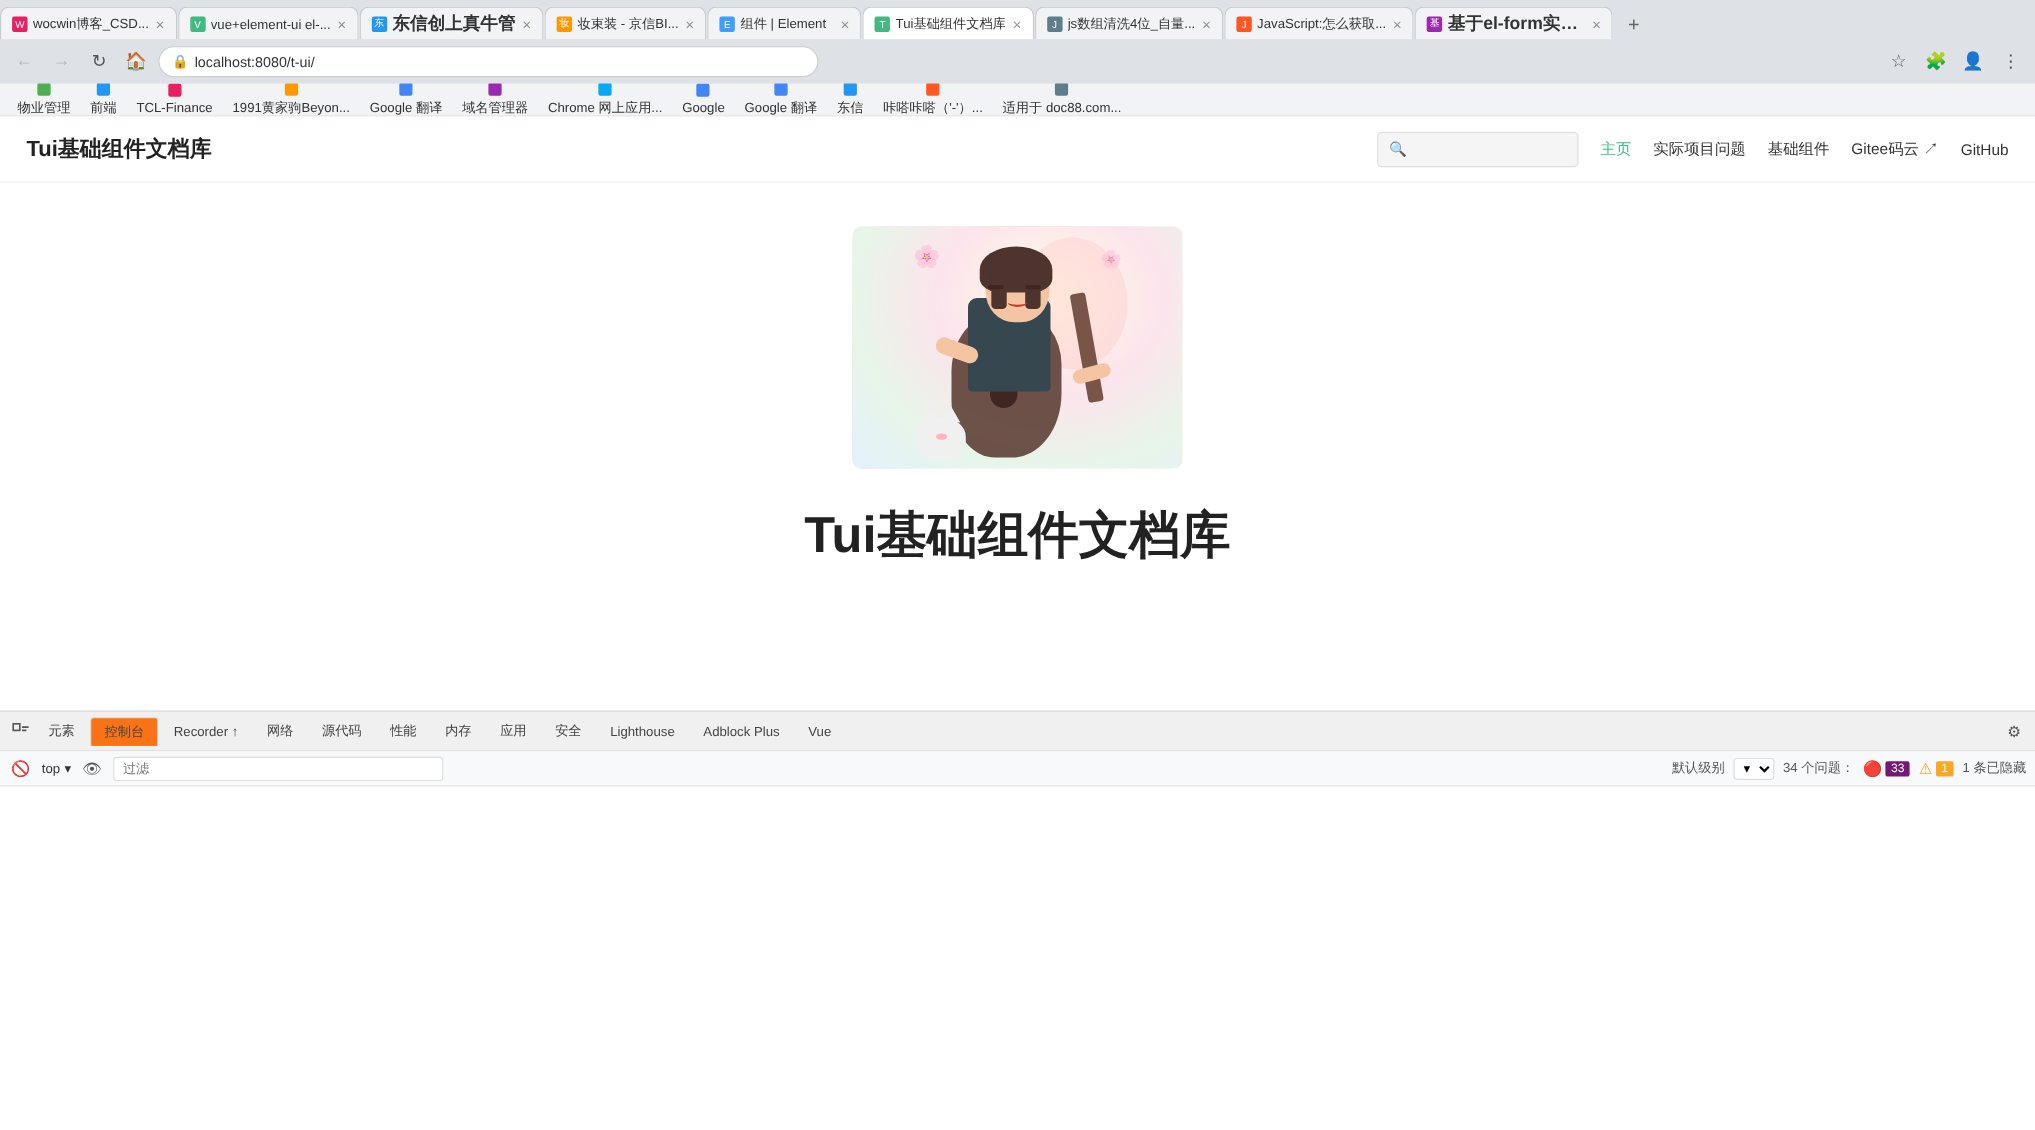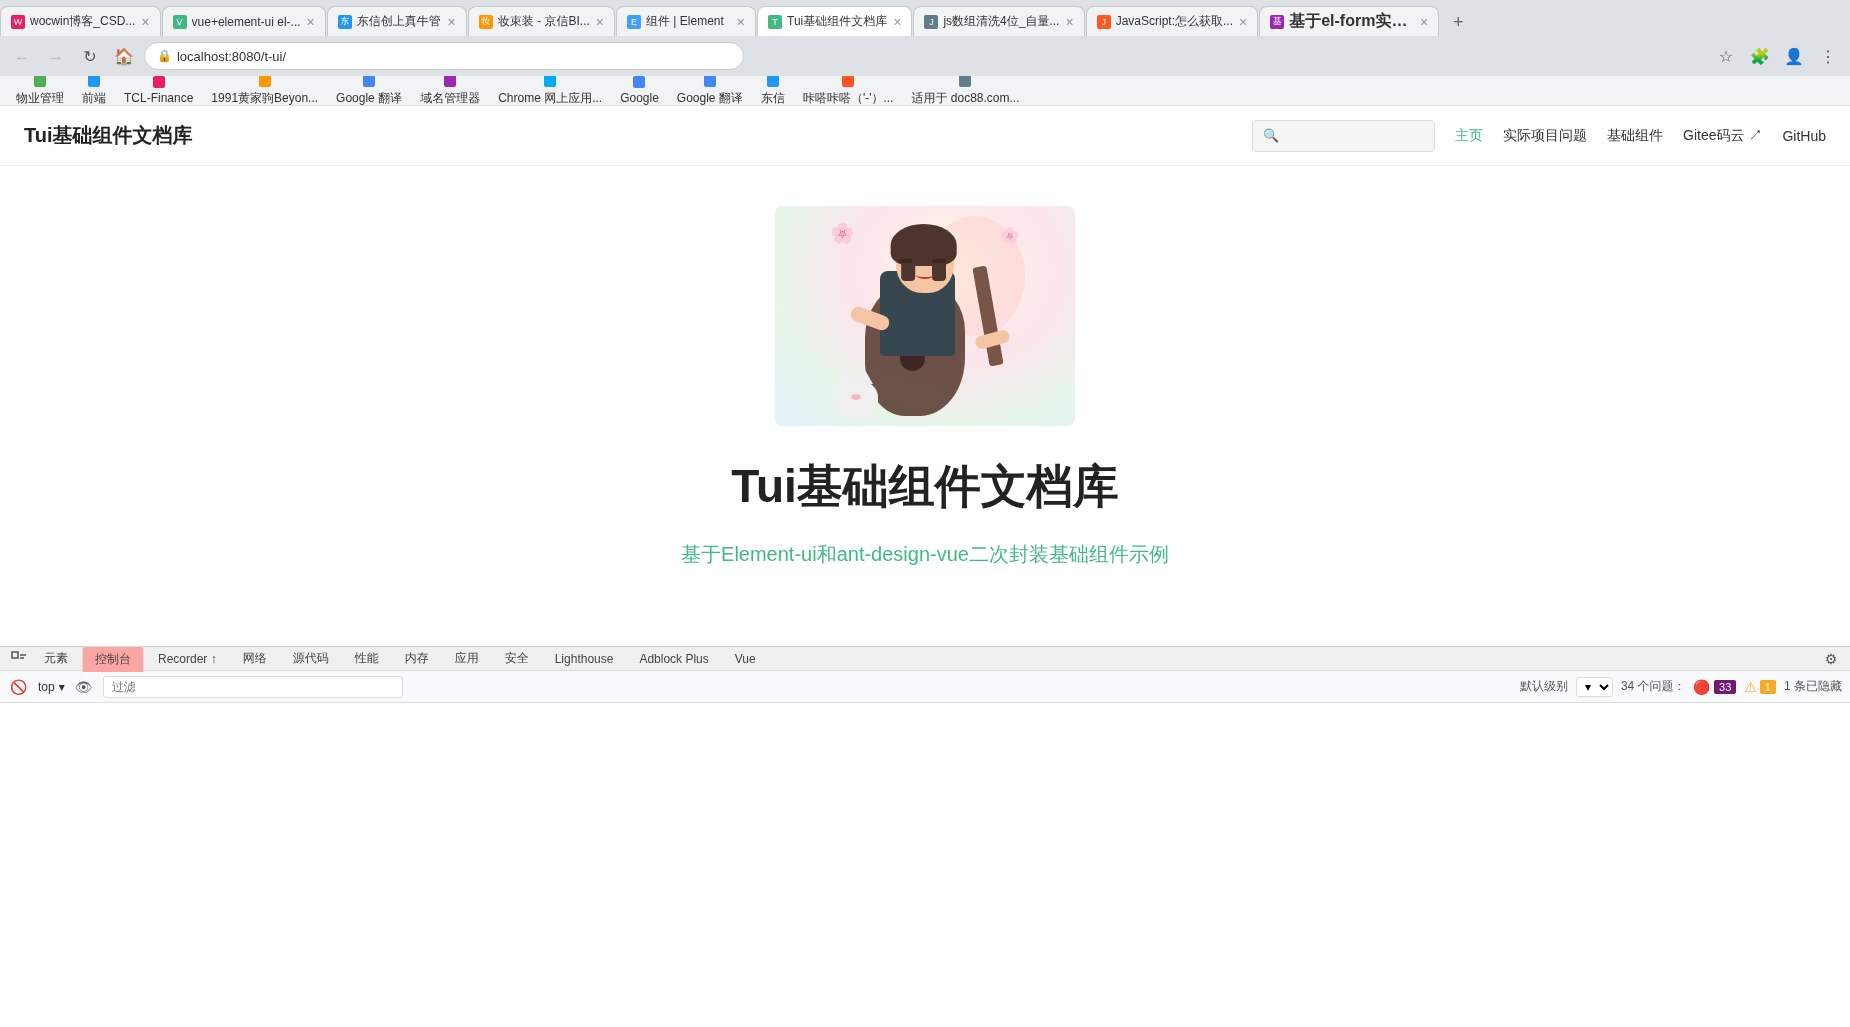--- a/index.html
+++ b/index.html
@@ -38,23 +38,23 @@
 
     
     .hero { display: flex; flex-direction: column; align-items: center; padding: 40px 20px; }
     .hero-image { width: 300px; height: 220px; border-radius: 8px; overflow: hidden; margin-bottom: 30px; background: linear-gradient(135deg, #fce4ec 0%, #f8bbd9 30%, #e1f5fe 60%, #fff9c4 100%); display: flex; align-items: center; justify-content: center; position: relative; }
     .hero-title { font-size: 46px; font-weight: bold; color: #222; margin-bottom: 20px; }
     .hero-subtitle { font-size: 20px; color: #42b983; text-align: center; margin-bottom: 30px; max-width: 500px; line-height: 1.6; }
     .hero-btn { background: #42b983; color: #fff; border: none; border-radius: 4px; padding: 14px 32px; font-size: 18px; cursor: pointer; }
 
     
     .devtools { background: #f8f9fa; border-top: 1px solid #ccc; width: 100%; }
-    .devtools-tabs { display: flex; align-items: center; padding: 0 8px; height: 24px; border-bottom: 1px solid #ddd; background: #f0f0f0; gap: 2px; }
+    .devtools-tabs { display: flex; align-items: center; padding: 0 8px; height: 36px; border-bottom: 1px solid #ddd; background: #f0f0f0; gap: 2px; }
     .devtools-tab { padding: 4px 12px; font-size: 12px; color: #444; cursor: pointer; border-radius: 3px 3px 0 0; white-space: nowrap; }
-    .devtools-tab.active { background: #fca5a5; border: 1px solid #ddd; border-bottom: 1px solid #fff; margin-bottom: -1px; }
+    .devtools-tab.active { background: #f97316; border: 1px solid #ddd; border-bottom: 1px solid #fff; margin-bottom: -1px; }
     .devtools-toolbar { display: flex; align-items: center; padding: 0 8px; height: 32px; border-bottom: 1px solid #ddd; background: #f8f9fa; gap: 8px; }
     .devtools-icon-btn { width: 22px; height: 22px; display: flex; align-items: center; justify-content: center; cursor: pointer; border-radius: 3px; font-size: 14px; color: #555; }
     .top-select { display: flex; gap: 4px; font-size: 12px; color: #333; cursor: pointer; }
     .filter-input { flex: 1; height: 22px; border: 1px solid #ddd; border-radius: 3px; padding: 0 8px; font-size: 12px; background: #fff; outline: none; max-width: 300px; }
     .devtools-right { margin-left: auto; display: flex; align-items: center; gap: 8px; font-size: 12px; color: #555; }
     .error-badge { display: flex; align-items: center; gap: 3px; font-size: 12px; }
     .error-count { background: #701a75; color: #fff; border-radius: 2px; padding: 1px 5px; font-size: 11px; }
     .warning-count { background: #f9a825; color: #fff; border-radius: 2px; padding: 1px 5px; font-size: 11px; }
     .level-select { border: 1px solid #ddd; border-radius: 3px; padding: 1px 4px; font-size: 12px; background: #fff; cursor: pointer; }
 
@@ -73,21 +73,21 @@
       <span style="font-size:12px;overflow:hidden;text-overflow:ellipsis;white-space:nowrap;">wocwin博客_CSD...</span>
       <span class="tab-close">×</span>
     </div>
     <div class="tab">
       <span class="tab-favicon" style="background:#42b983;color:#fff;font-size:9px;display:flex;align-items:center;justify-content:center;">V</span>
       <span style="font-size:12px;overflow:hidden;text-overflow:ellipsis;white-space:nowrap;">vue+element-ui el-...</span>
       <span class="tab-close">×</span>
     </div>
     <div class="tab">
       <span class="tab-favicon" style="background:#2196f3;color:#fff;font-size:9px;display:flex;align-items:center;justify-content:center;">东</span>
-      <span style="font-size:12px;overflow:hidden;text-overflow:ellipsis;white-space:nowrap;">东信创上真牛管</span>
+      <span style="font-size:16px;overflow:hidden;text-overflow:ellipsis;white-space:nowrap;font-weight:bold;">东信创上真牛管</span>
       <span class="tab-close">×</span>
     </div>
     <div class="tab">
       <span class="tab-favicon" style="background:#ff9800;color:#fff;font-size:9px;display:flex;align-items:center;justify-content:center;">妆</span>
       <span style="font-size:12px;overflow:hidden;text-overflow:ellipsis;white-space:nowrap;">妆束装 - 京信BI...</span>
       <span class="tab-close">×</span>
     </div>
     <div class="tab">
       <span class="tab-favicon" style="background:#409eff;color:#fff;font-size:9px;display:flex;align-items:center;justify-content:center;">E</span>
       <span style="font-size:12px;overflow:hidden;text-overflow:ellipsis;white-space:nowrap;">组件 | Element</span>
@@ -240,21 +240,20 @@
             <div style="position:absolute;top:14px;left:50%;transform:translateX(-50%);width:10px;height:6px;background:#ffb6c1;border-radius:50%;"></div>
           </div>
 
           <div style="position:absolute;top:5px;left:5px;font-size:20px;opacity:0.6;">🌸</div>
           <div style="position:absolute;top:10px;right:5px;font-size:16px;opacity:0.5;">🌸</div>
         </div>
       </div>
     </div>
 
     <h1 class="hero-title">Tui基础组件文档库</h1>
-    <p class="hero-subtitle">基于Element-ui和ant-design-vue二次封装基础组件示例</p>
   </div>
 </div>
 
 <div class="devtools">
 
   <div class="devtools-tabs">
     <div class="devtools-icon-btn" title="Inspect element">
       <svg width="16" height="16" viewBox="0 0 16 16" fill="none">
           <rect x="1" y="1" width="6" height="6" stroke="#555" stroke-width="1.5"></rect>
           <line x1="9" y1="4" x2="15" y2="4" stroke="#555" stroke-width="1.5"></line>

